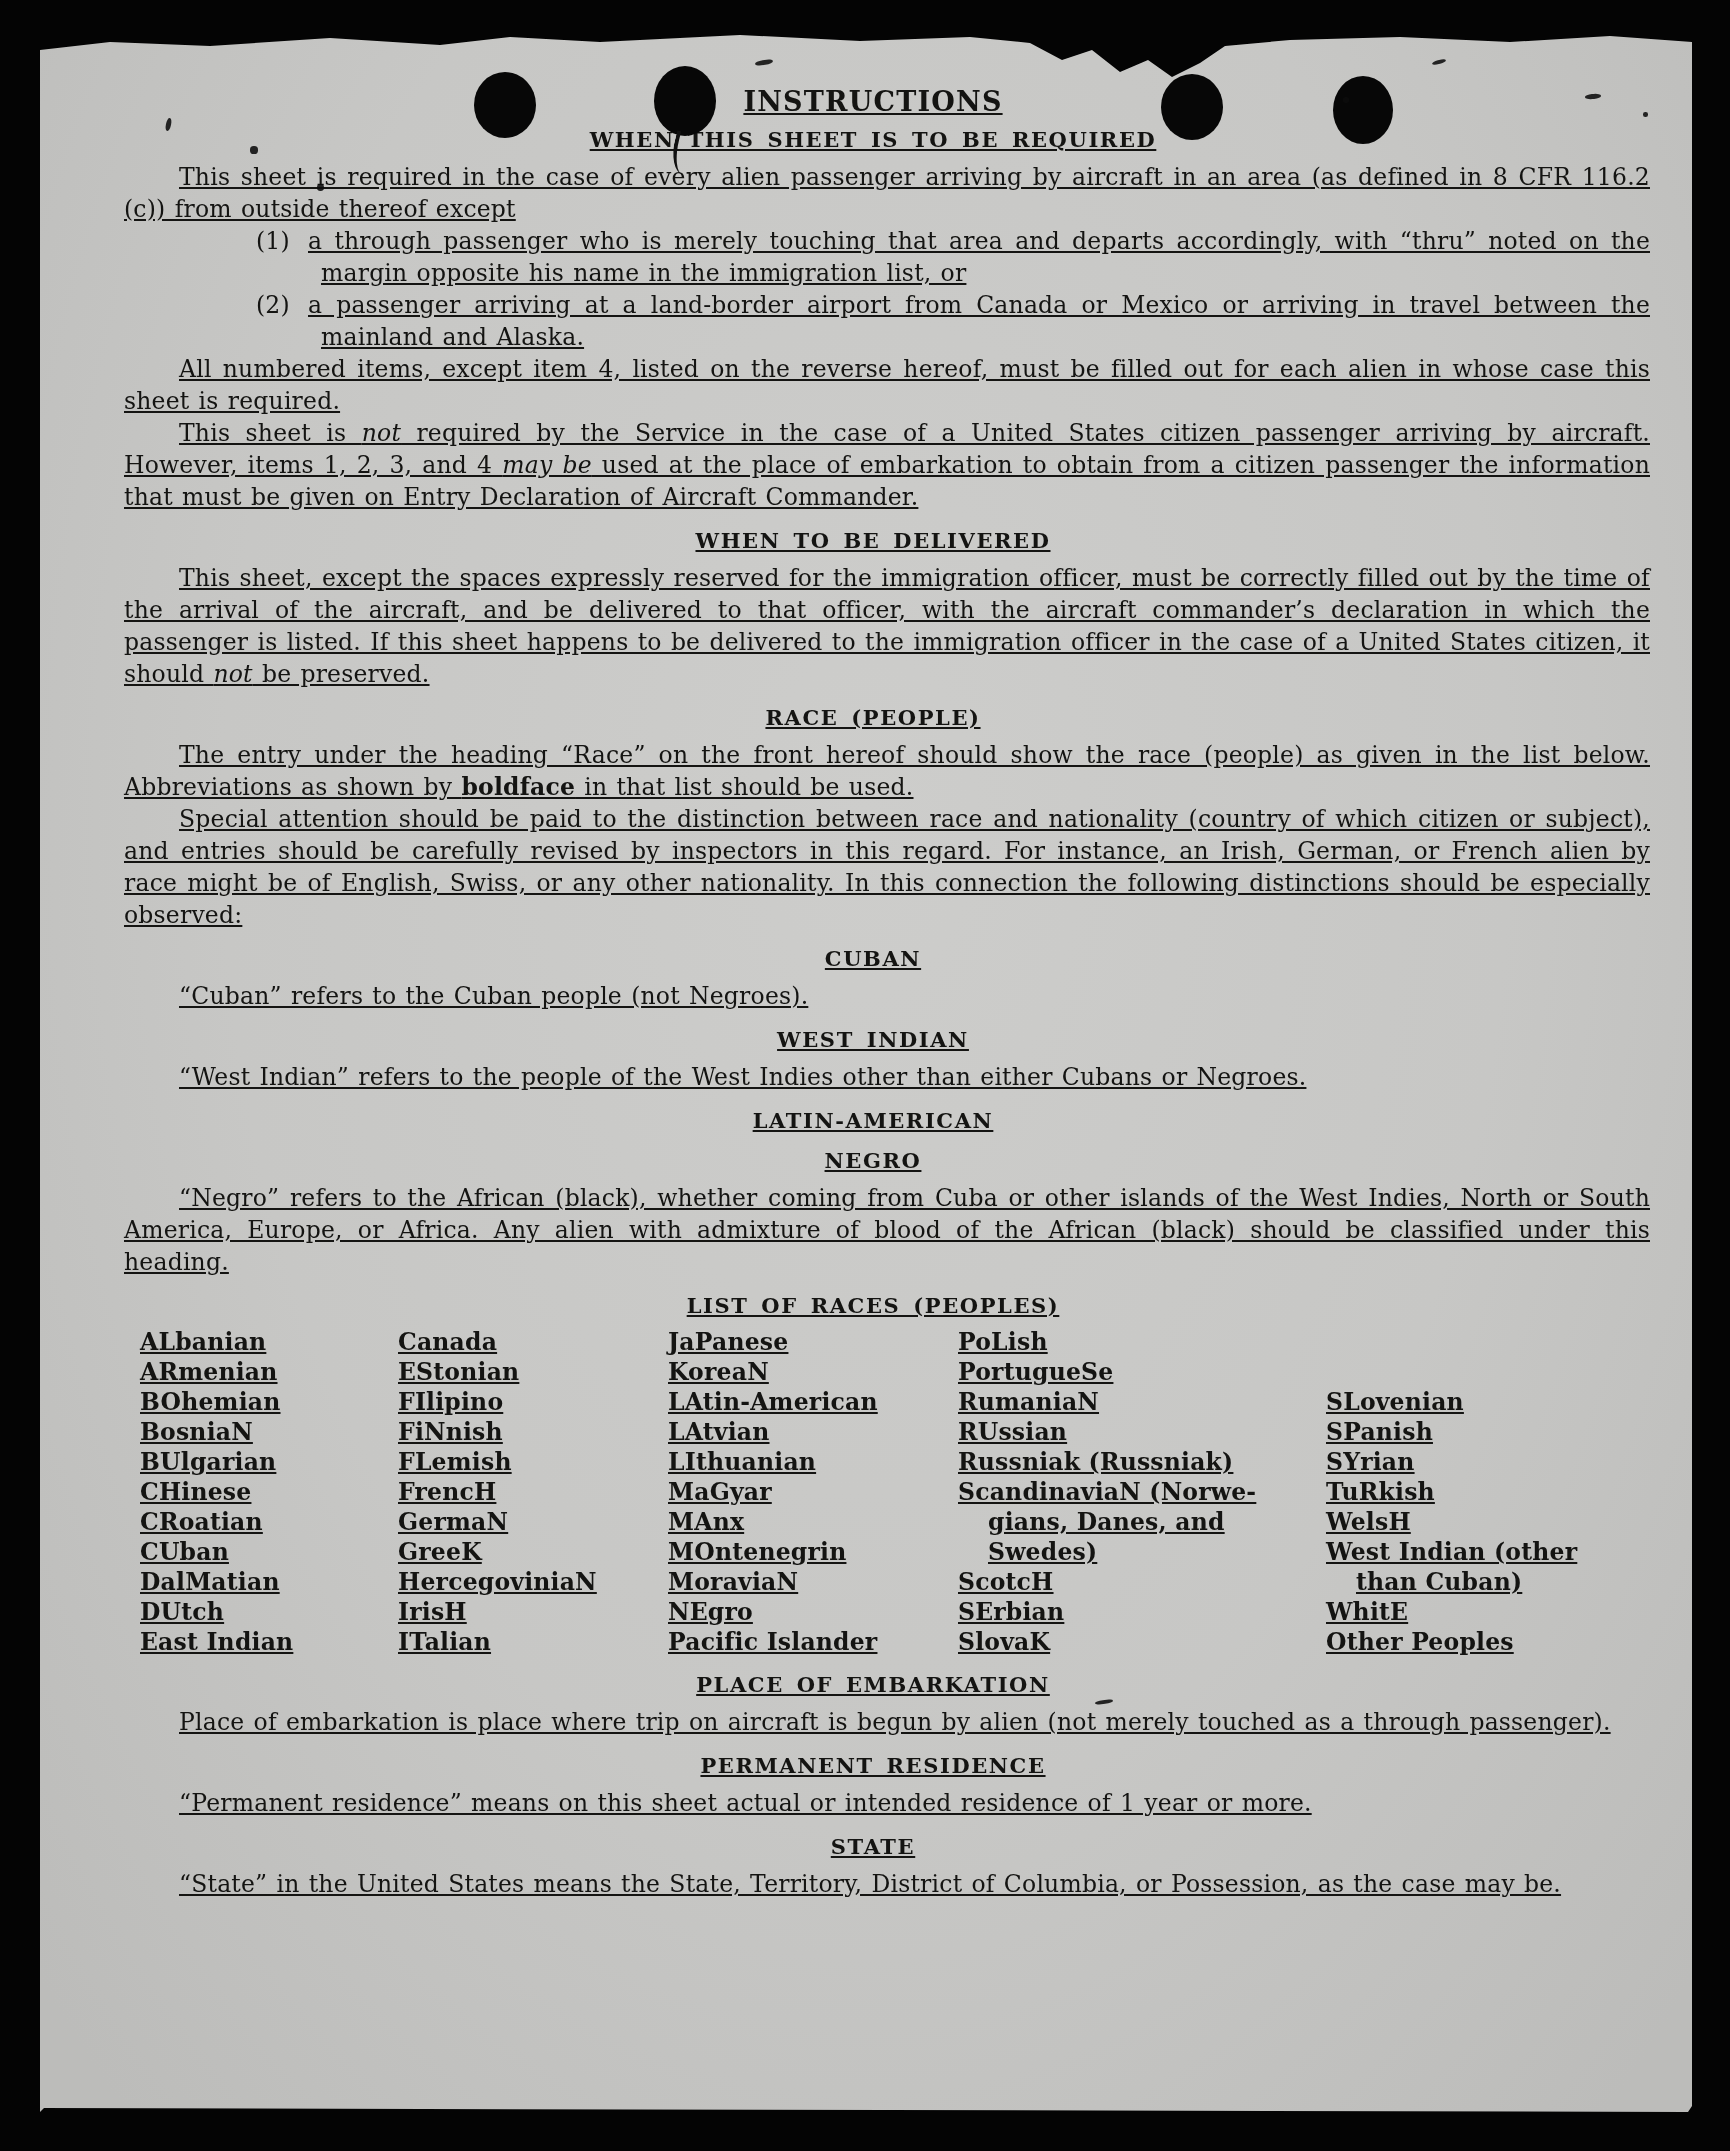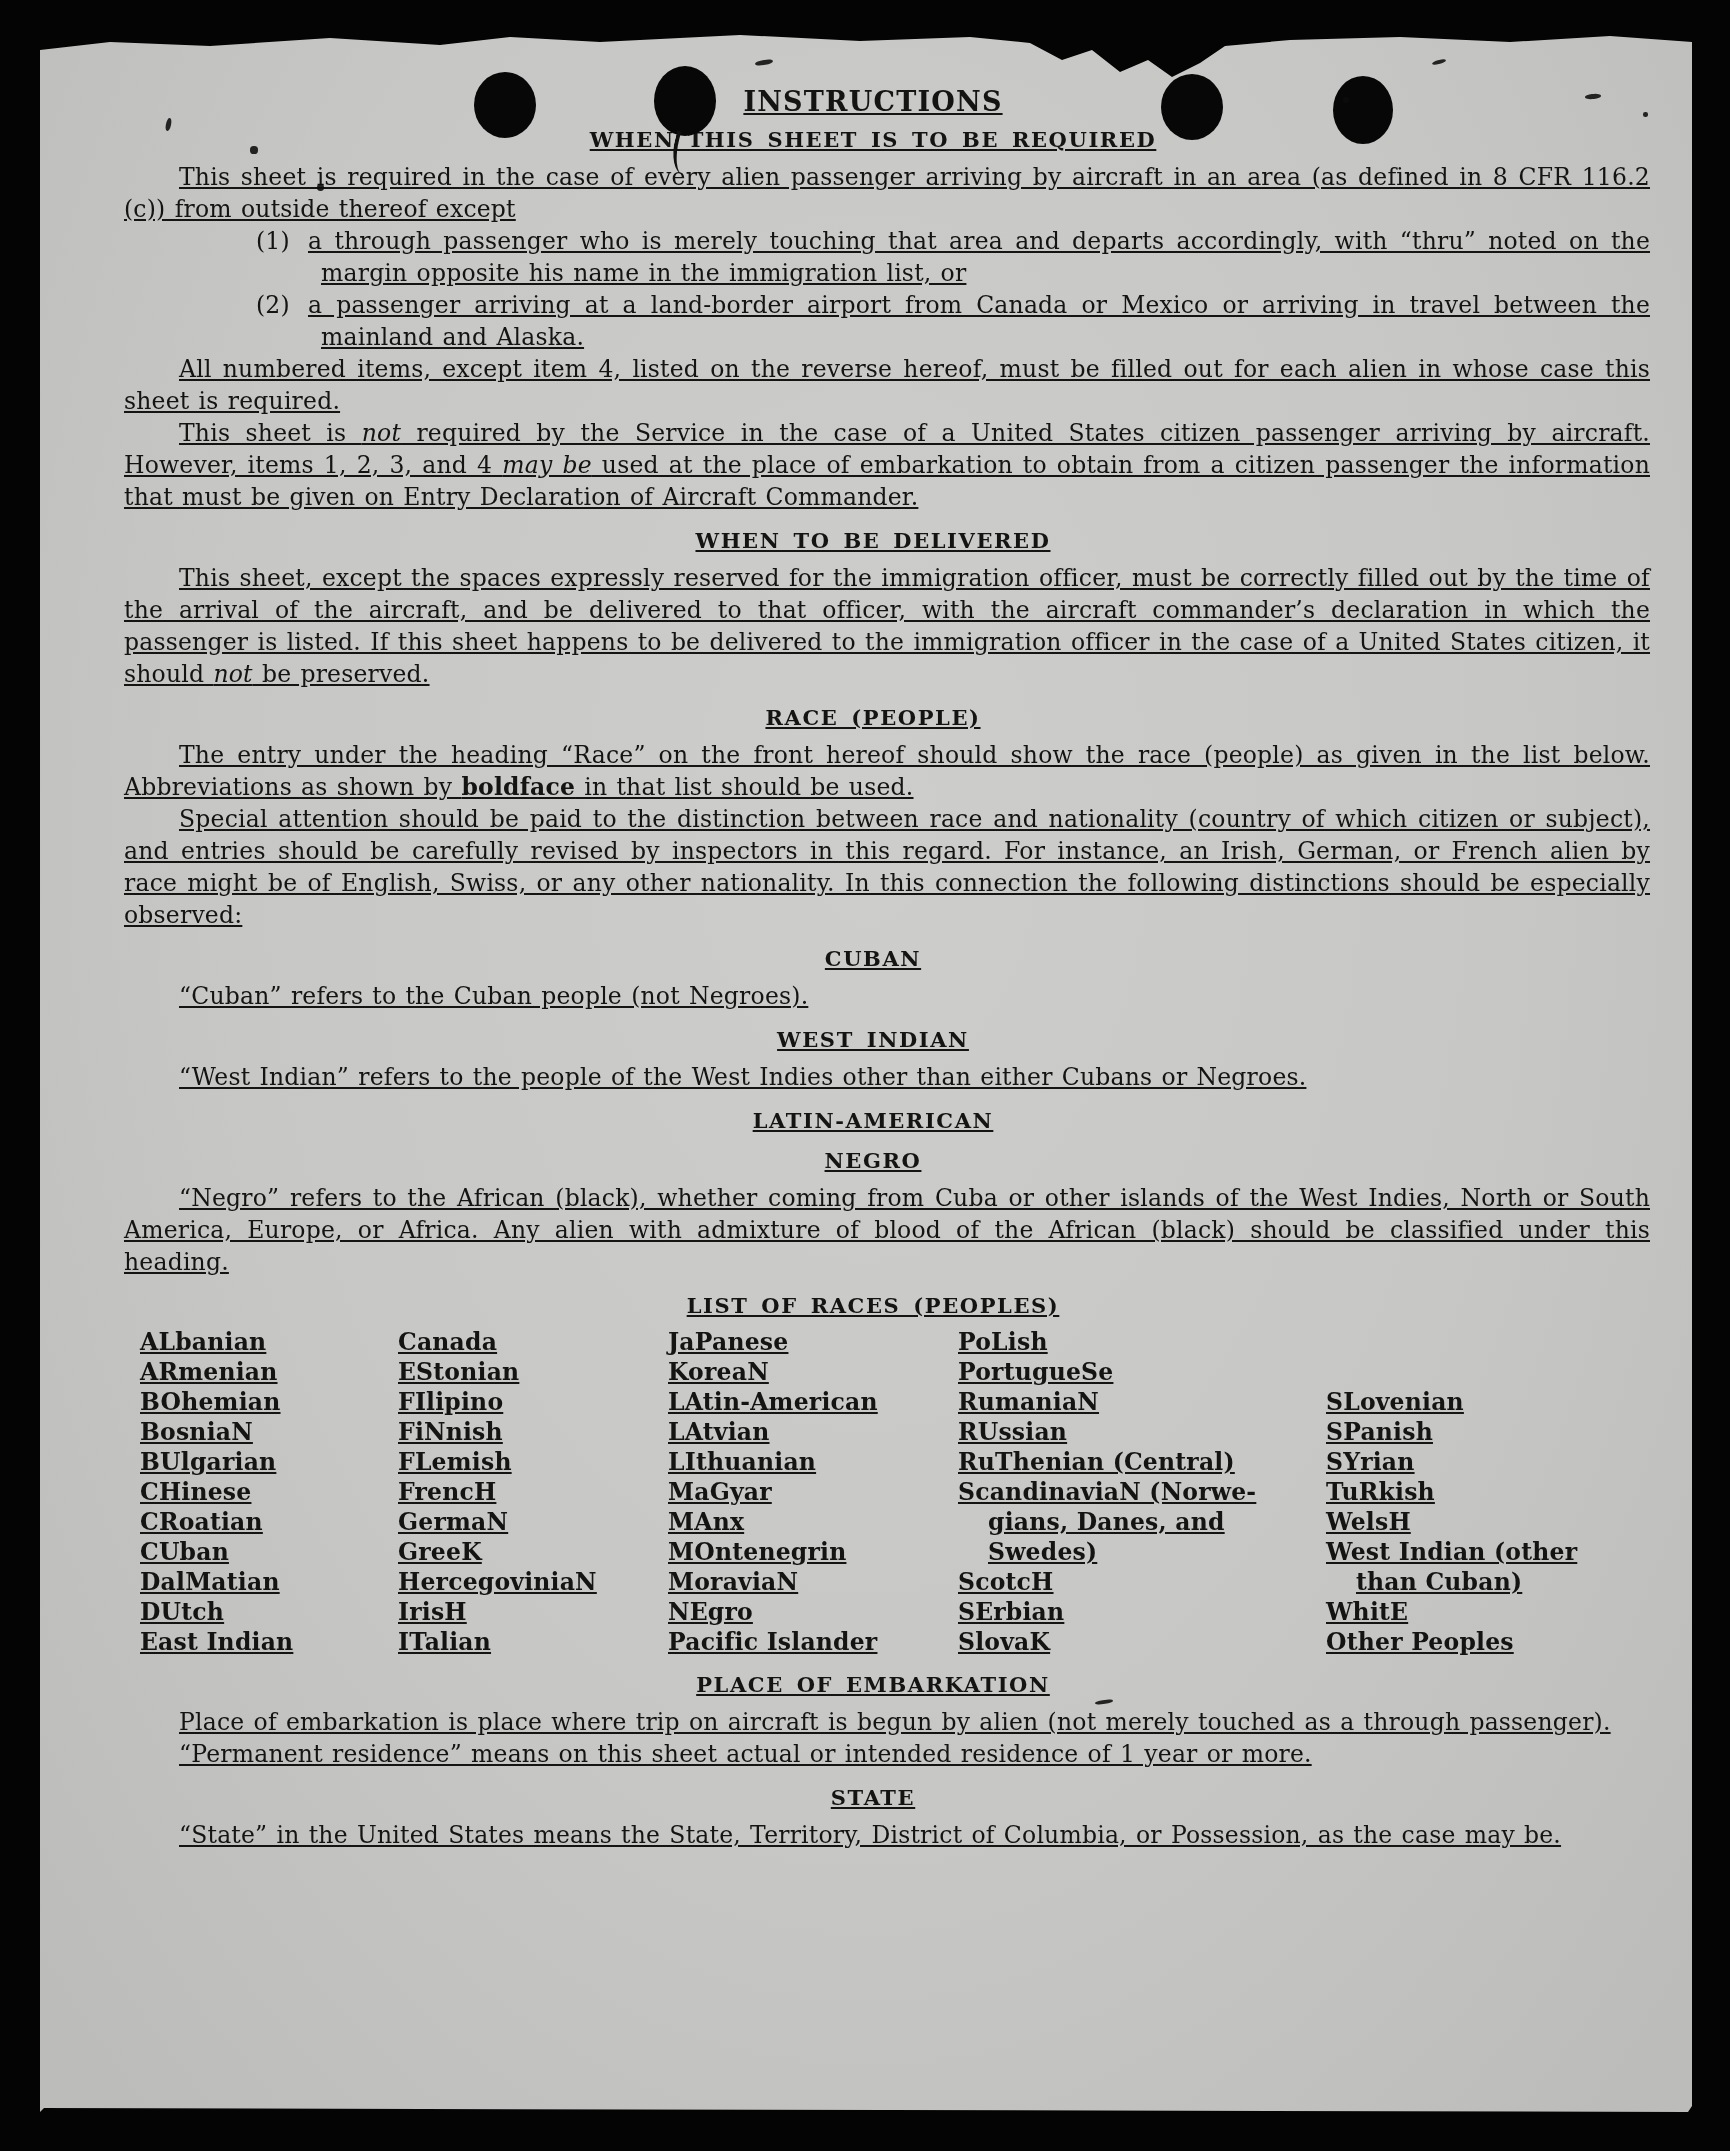--- a/index.html
+++ b/index.html
@@ -127,21 +127,21 @@
           <div class="race-entry">MOntenegrin</div>
           <div class="race-entry">MoraviaN</div>
           <div class="race-entry">NEgro</div>
           <div class="race-entry">Pacific Islander</div>
         </div>
       <div class="rc3">
           <div class="race-entry">PoLish</div>
           <div class="race-entry">PortugueSe</div>
           <div class="race-entry">RumaniaN</div>
           <div class="race-entry">RUssian</div>
-          <div class="race-entry">RuThenian (Central)</div>
+          <div class="race-entry">Russniak (Russniak)</div>
           <div class="race-entry">ScandinaviaN (Norwe-
 gians, Danes, and
 Swedes)</div>
           <div class="race-entry">ScotcH</div>
           <div class="race-entry">SErbian</div>
           <div class="race-entry">SlovaK</div>
         </div>
       <div class="rc4">
           <div class="race-entry">SLovenian</div>
           <div class="race-entry">SPanish</div>
@@ -151,20 +151,21 @@
           <div class="race-entry">West Indian (other
 than Cuban)</div>
           <div class="race-entry">WhitE</div>
           <div class="race-entry">Other Peoples</div>
         </div>
     </div>
 
     <div class="h2">PLACE OF EMBARKATION</div>
     <p class="bt indent">Place of embarkation is place where trip on aircraft is begun by alien (not merely touched as a through passenger).</p>
 
+    <div class="h2">PERMANENT RESIDENCE</div>
     <p class="bt indent">“Permanent residence” means on this sheet actual or intended residence of 1 year or more.</p>
 
     <div class="h2">STATE</div>
     <p class="bt indent">“State” in the United States means the State, Territory, District of Columbia, or Possession, as the case may be.</p>
   </div>
 
   <div class="hole" style="left:474px;top:72px;width:62px;height:66px;"></div>
   <div class="hole" style="left:654px;top:66px;width:62px;height:70px;"></div>
   <div class="hole" style="left:1161px;top:74px;width:62px;height:66px;"></div>
   <div class="hole" style="left:1333px;top:76px;width:60px;height:68px;"></div>

